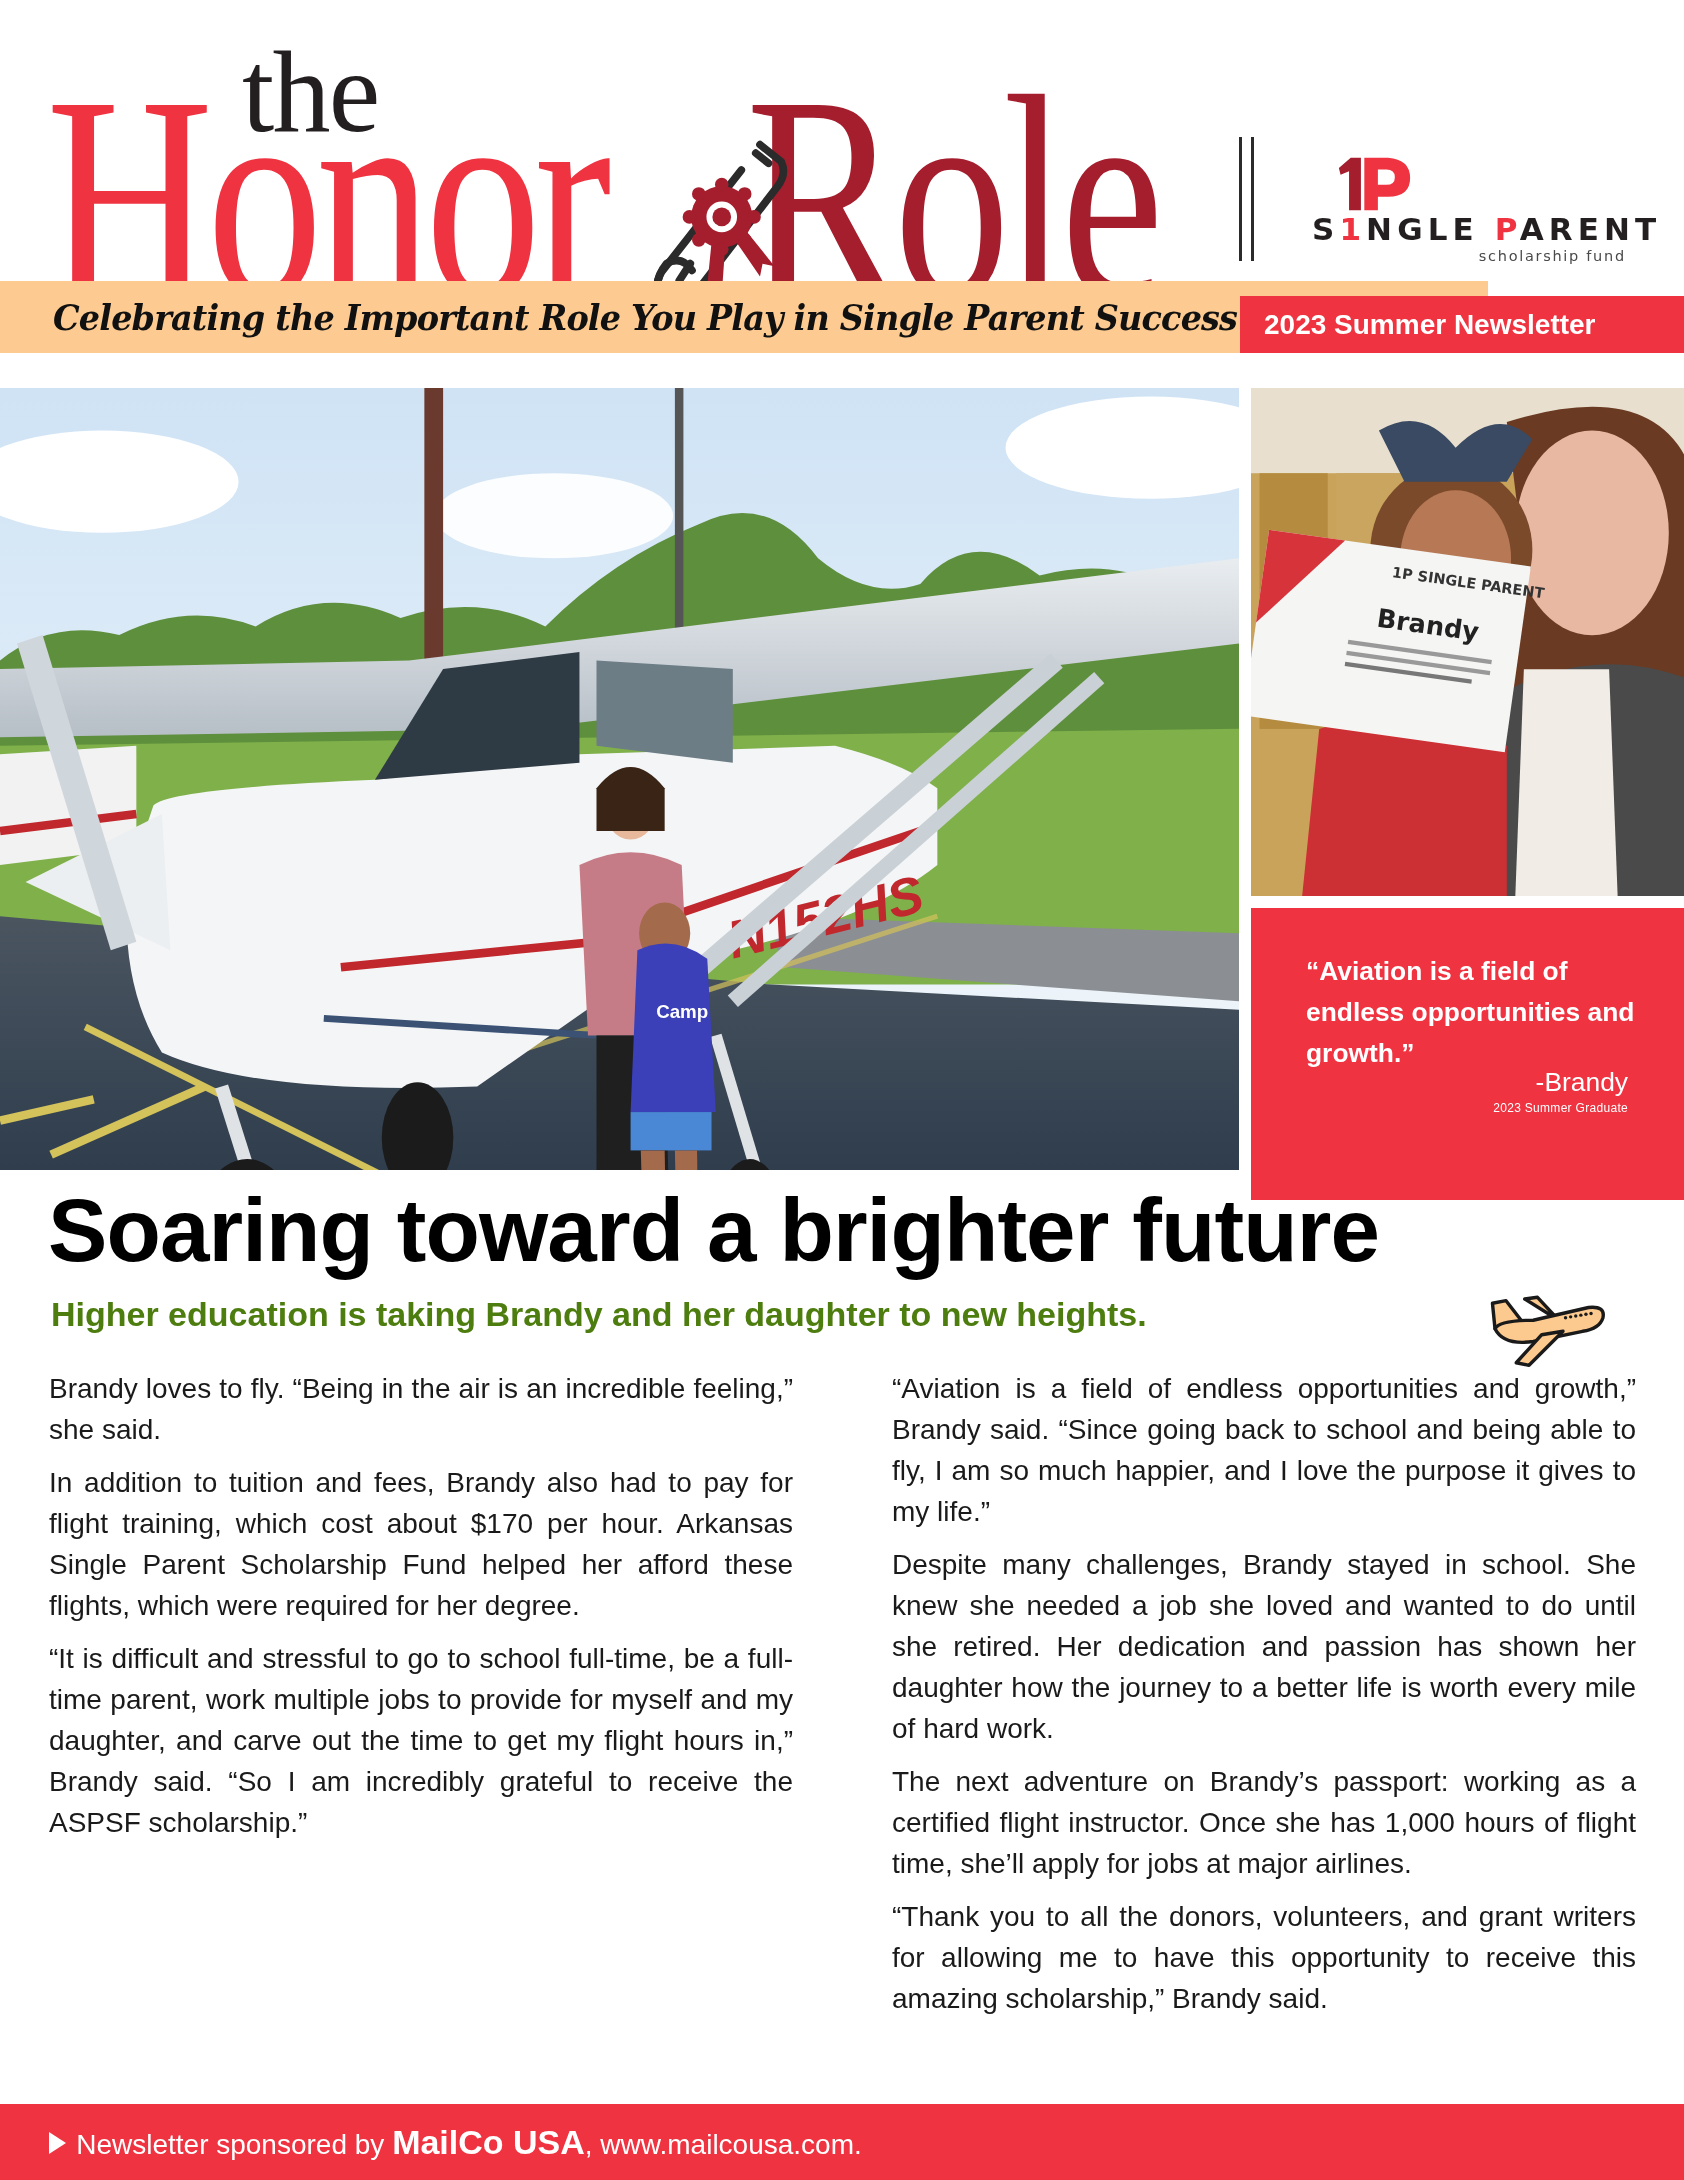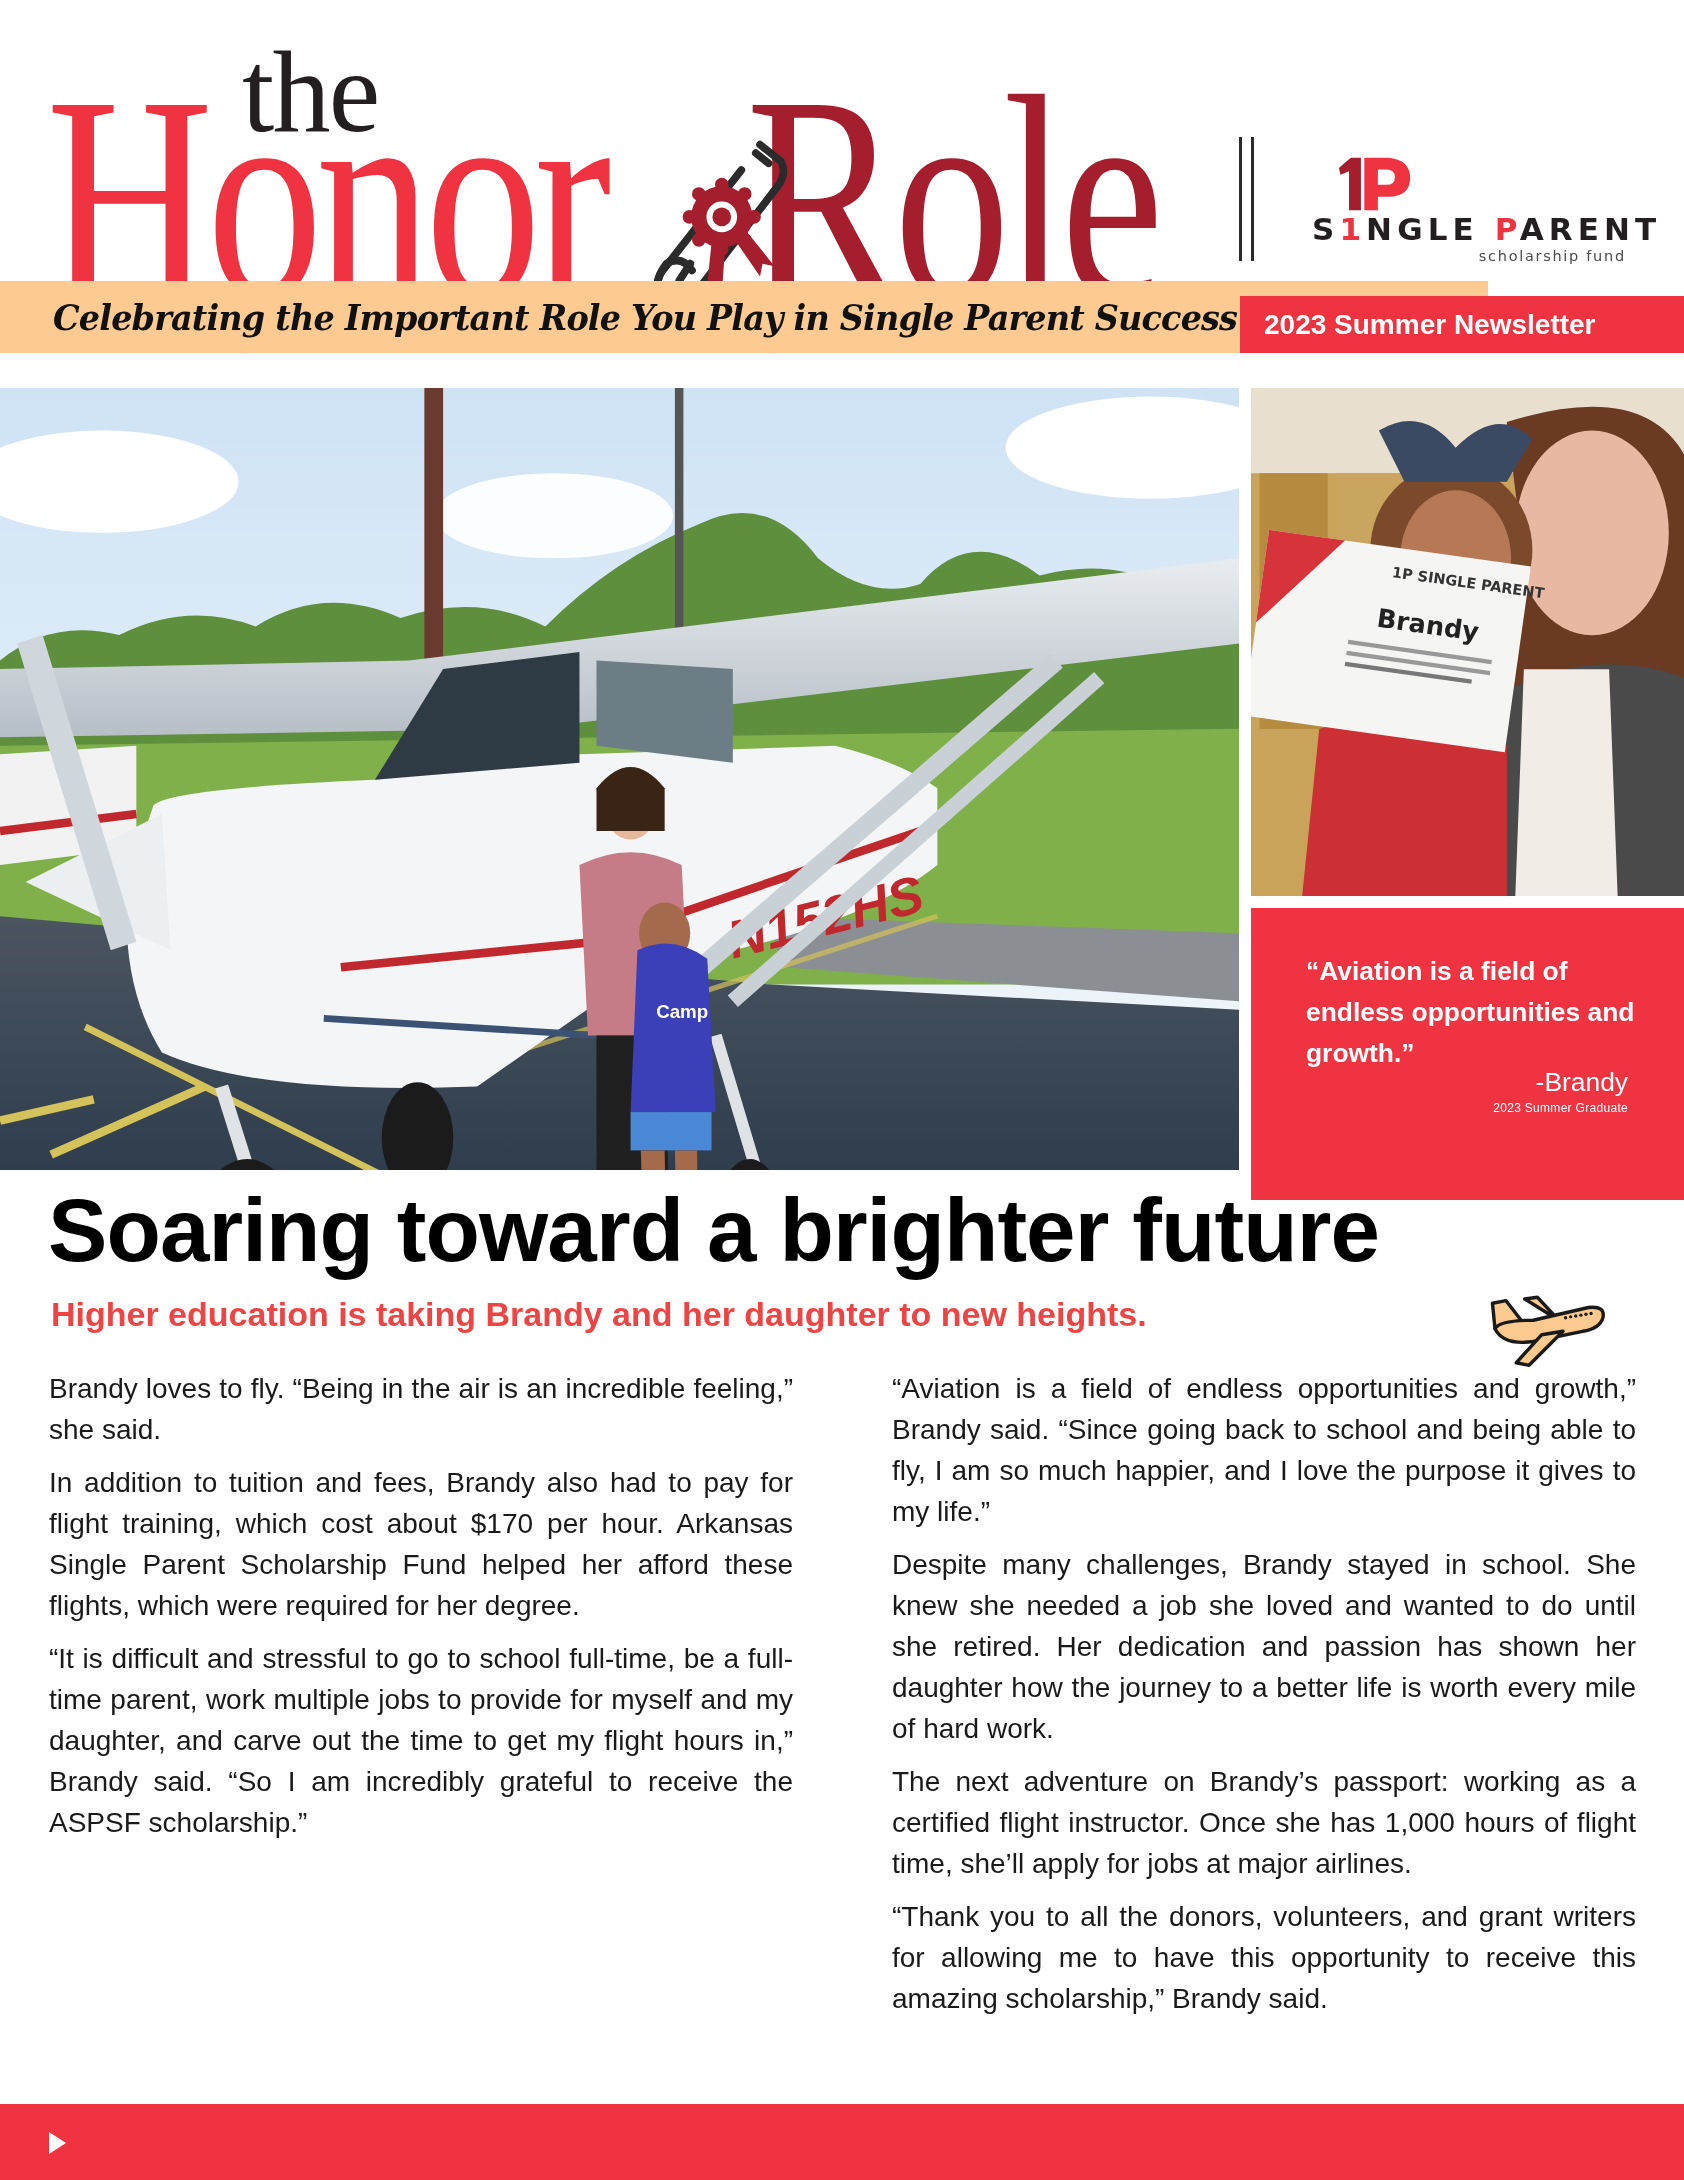--- a/index.html
+++ b/index.html
@@ -87,21 +87,21 @@
 
   
   .headline {
     position: absolute; left: 48px; top: 1186px; white-space: nowrap;
     font-family: "Liberation Sans", sans-serif; font-weight: bold; font-size: 89px;
     line-height: 1; color: #000; letter-spacing: -0.9px;
   }
   .subhead {
     position: absolute; left: 51px; top: 1296px; white-space: nowrap;
     font-family: "Liberation Sans", sans-serif; font-weight: bold; font-size: 34px;
-    line-height: 1.1; color: #ef4444;
+    line-height: 1.1; color: #4d7c0f;
   }
   .plane-icon { position: absolute; left: 1482px; top: 1282px; width: 128px; height: 85px; }
 
   .col { position: absolute; top: 1368px; width: 744px; }
   .col-left { left: 49px; }
   .col-right { left: 892px; }
   .col p {
     font-family: "Liberation Sans", sans-serif; font-size: 28px; line-height: 41px;
     color: #1a1a1a; text-align: justify; margin-bottom: 12px; hyphens: auto;
   }
@@ -313,14 +313,15 @@
 
 <section class="col col-right">
   <p>“Aviation is a field of endless opportunities and growth,” Brandy said. “Since going back to school and being able to fly, I am so much happier, and I love the purpose it gives to my life.”</p>
   <p>Despite many challenges, Brandy stayed in school. She knew she needed a job she loved and wanted to do until she retired. Her dedication and passion has shown her daughter how the journey to a better life is worth every mile of hard work.</p>
   <p>The next adventure on Brandy’s passport: working as a certified flight instructor. Once she has 1,000 hours of flight time, she’ll apply for jobs at major airlines.</p>
   <p>“Thank you to all the donors, volunteers, and grant writers for allowing me to have this opportunity to receive this amazing scholarship,” Brandy said.</p>
 </section>
 
 <footer class="footer">
   <span class="footer-arrow"></span>
+  <span class="footer-text"><span>Newsletter sponsored by </span><span class="footer-brand">MailCo USA</span><span>, www.mailcousa.com.</span></span>
 </footer>
 
 
 </body></html>

